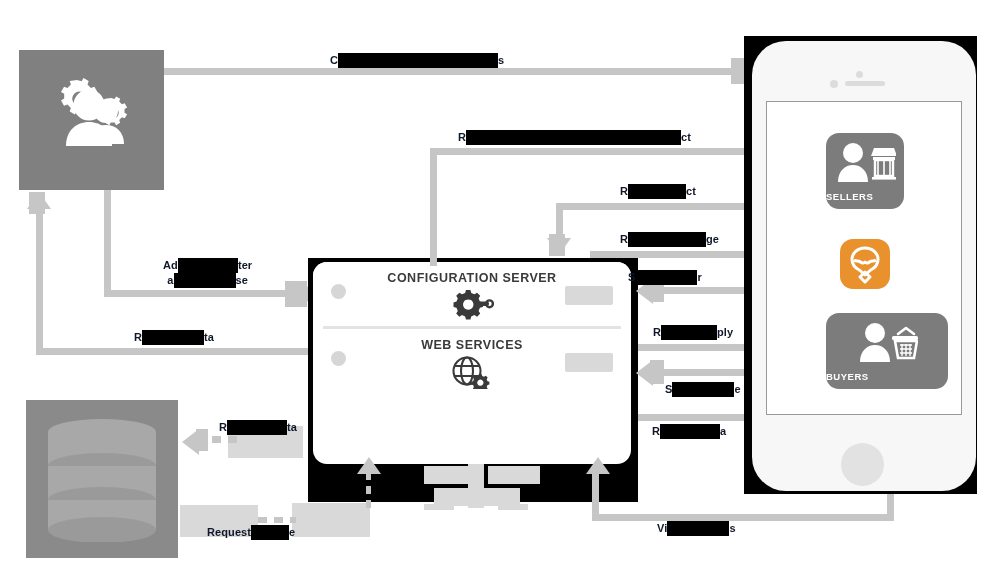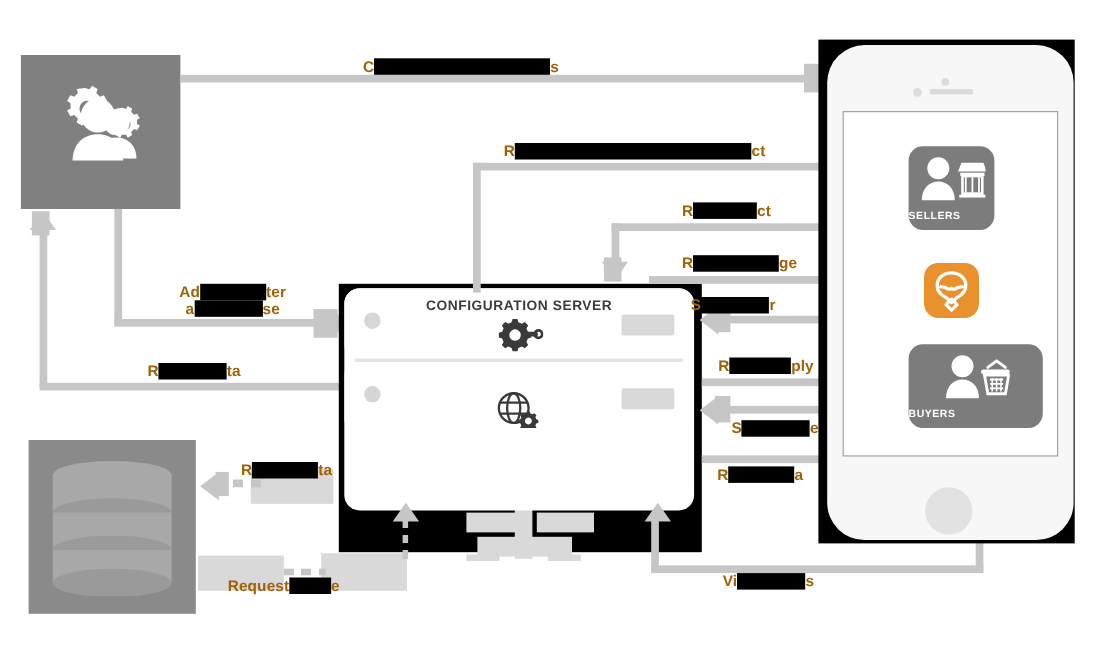--- a/index.html
+++ b/index.html
@@ -17,21 +17,21 @@
   .arr{position:absolute;width:0;height:0;}
   .arr-r{border-top:13px solid transparent;border-bottom:13px solid transparent;border-left:17px solid #c6c6c6;}
   .arr-l{border-top:13px solid transparent;border-bottom:13px solid transparent;border-right:17px solid #c6c6c6;}
   .arr-u{border-left:12px solid transparent;border-right:12px solid transparent;border-bottom:17px solid #c6c6c6;}
   .arr-d{border-left:12px solid transparent;border-right:12px solid transparent;border-top:17px solid #c6c6c6;}
 
   
   .blkarr{position:absolute;background:#c6c6c6;width:22px;height:26px;}
 
   
-  .lbl{position:absolute;font-size:14px;font-weight:bold;color:#a16207;
+  .lbl{position:absolute;font-size:11px;font-weight:bold;color:#0f172a;
        white-space:nowrap;letter-spacing:.1px;line-height:15px;}
   .lbl .rd{display:inline-block;background:#000;color:transparent;
            border-radius:0;vertical-align:baseline;}
 
   
   #admin{left:19px;top:50px;width:145px;height:140px;background:#808080;}
   #admin .cap{position:absolute;left:0;right:0;bottom:12px;text-align:center;
               color:#fff;font-size:15px;font-weight:bold;letter-spacing:.6px;}
 
   
@@ -182,20 +182,21 @@
             <circle cx="39.5" cy="15.8" r="3.4" fill="none" stroke="#3a3a3a" stroke-width="2.4"></circle>
           </g>
         </svg>
       </div>
       <div class="schip"></div>
     </div>
 
 
     <div class="srow">
       <div class="sdot"></div>
+      <div class="stitle">WEB SERVICES</div>
       <div class="sicon">
         <svg width="42" height="34" viewBox="0 0 42 34">
           <g fill="none" stroke="#3a3a3a" stroke-width="2.1">
             <circle cx="16" cy="16" r="13.5"></circle>
             <ellipse cx="16" cy="16" rx="6" ry="13.5"></ellipse>
             <path d="M3 11 h26 M3 21 h26"></path>
           </g>
           <g fill="#3a3a3a">
             <path d="M28 19 l2.6 0 .6 1.9 1.9 .8 1.7-1.0 1.9 1.9 -1.0 1.7 .8 1.9 1.9 .6 0 2.6 -1.9 .6 -.8 1.9 1.0 1.7 -1.9 1.9 -1.7-1.0 -1.9 .8 -.6 1.9 -2.6 0 -.6-1.9 -1.9-.8 -1.7 1.0 -1.9-1.9 1.0-1.7 -.8-1.9 -1.9-.6 0-2.6 1.9-.6 .8-1.9 -1.0-1.7 1.9-1.9 1.7 1.0 1.9-.8z M29.3 24.6 a3.1 3.1 0 1 0 .1 0z"></path>
           </g>

